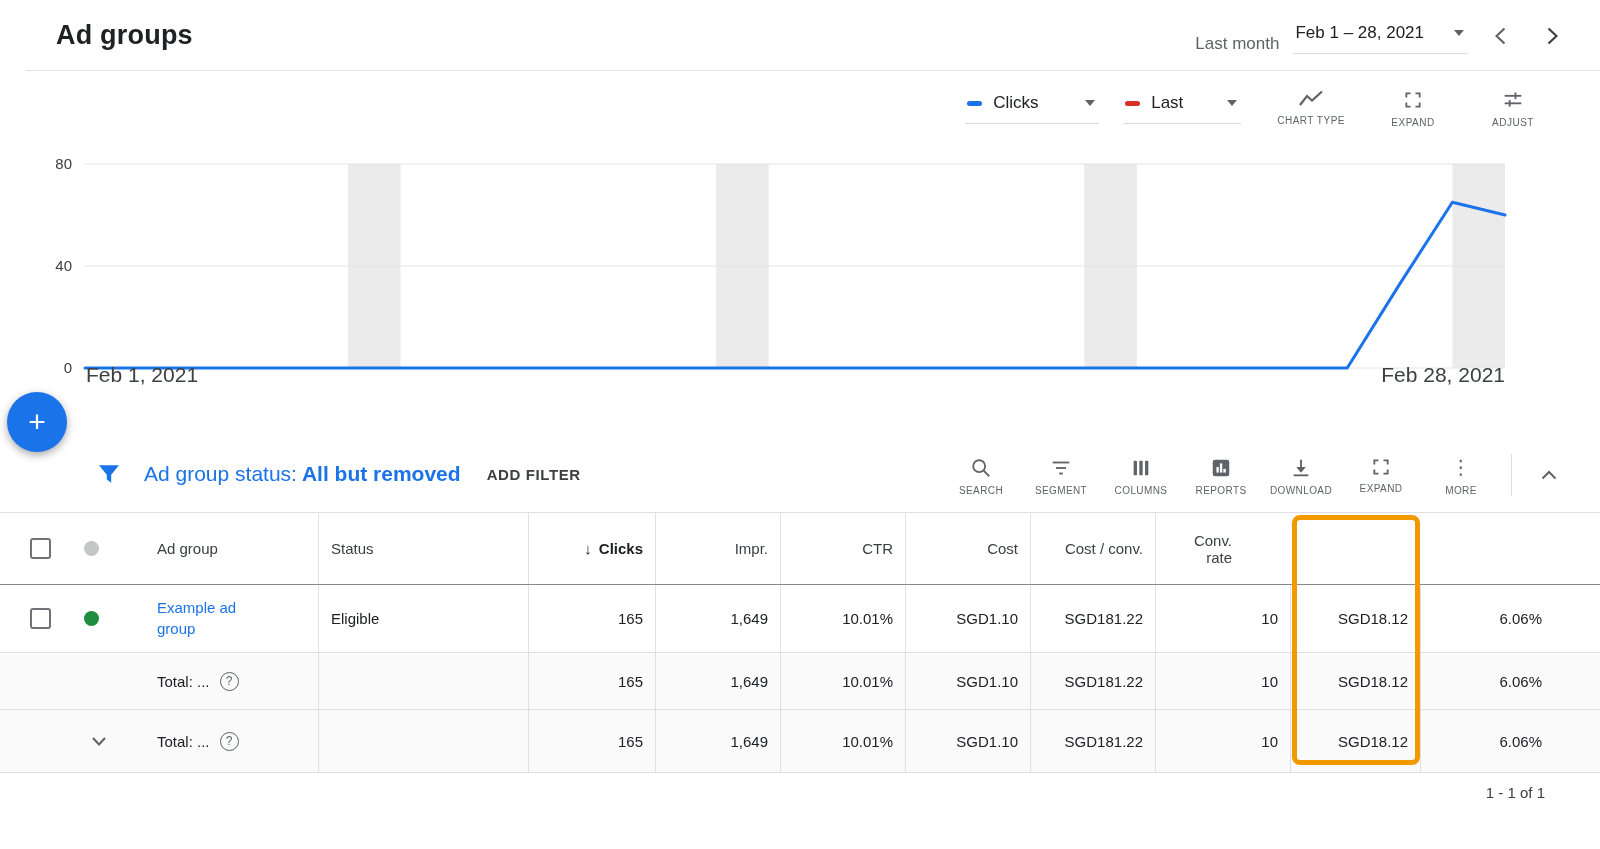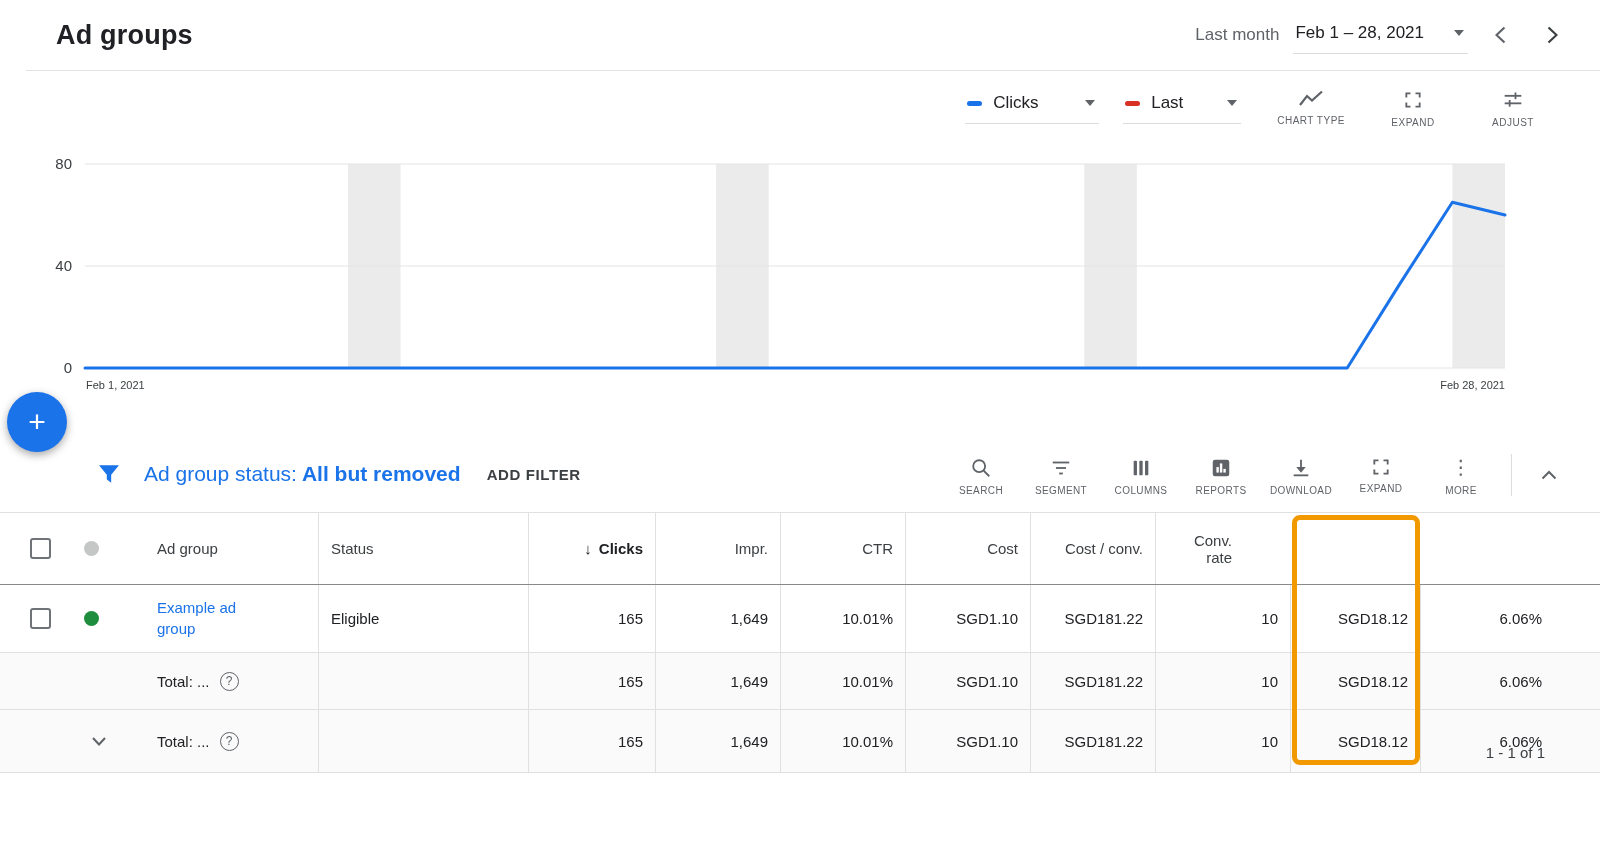--- a/index.html
+++ b/index.html
@@ -8,21 +8,21 @@
     --icon:#5f6368; --txt:#202124; --txt2:#3c4043; --line:#e0e0e0;
   }
   body{
     width:1600px; height:849px; position:relative; overflow:hidden;
     background:#fff; color:var(--txt);
     font-family:"Liberation Sans", sans-serif;
   }
   
   .topbar{ height:71px; border-bottom:1px solid #e3e3e3; display:flex; align-items:center; padding:16px 30px;margin-left:26px; }
   .topbar h1{ font-size:27px; font-weight:700; letter-spacing:.2px; }
-  .date-controls{ margin-left:auto; display:flex; align-items:center; }
+  .date-controls{ margin-left:auto; display:flex; align-items:flex-end; }
   .last-month{ color:var(--icon); font-size:17px; margin-right:14px; }
   .date-btn{ display:flex; align-items:center; font-size:17px; color:var(--txt);
     border-bottom:1px solid #dadce0; padding:6px 4px 10px 2px; cursor:pointer; }
   .date-btn .caret{ margin-left:30px; }
   .nav-chev{ width:36px; height:36px; display:flex; align-items:center; justify-content:center;
     background:none; border:none; cursor:pointer; }
   .nav-chev.left{ margin-left:14px; } .nav-chev.right{ margin-left:16px; }
   
   .chart-section{ position:relative; height:365px; }
   .chart-controls{ position:absolute; top:16px; right:55px; display:flex; align-items:flex-start; gap:24px; }
@@ -31,21 +31,21 @@
   .series-select.s1{ min-width:134px; } .series-select.s2{ min-width:118px; }
   .series-dash{ width:15px; height:5px; border-radius:2.5px; margin-right:11px; }
   .dash-blue{ background:var(--accent); } .dash-red{ background:var(--red); }
   .series-select .caret{ margin-left:auto; }
   .chart-btn{ display:flex; flex-direction:column; align-items:center; gap:7px;
     color:var(--icon); font-size:10px; letter-spacing:.5px; min-width:64px; padding-top:3px;
     background:none; border:none; cursor:pointer; font-family:inherit;margin-left:12px; }
   .plot{ position:absolute; left:85px; top:93px; width:1420px; height:204px; }
   .plot svg{ overflow:visible; display:block; }
   .ytick{ position:absolute; left:28px; width:44px; text-align:right; font-size:15px; color:var(--txt2); }
-  .xlabel{ position:absolute; top:308px; font-size:11px; color:var(--txt2); }
+  .xlabel{ position:absolute; top:292px; font-size:21px; color:var(--txt2); }
   .xlabel.start{ left:86px; } .xlabel.end{ right:95px; }
   
   .fab{ position:absolute; left:7px; top:392px; width:60px; height:60px; border-radius:50%;
     background:var(--accent); color:#fff; font-size:30px; line-height:1; display:flex; align-items:center;
     justify-content:center; border:none; box-shadow:0 3px 8px rgba(0,0,0,.35); cursor:pointer; z-index:10; }
   
   .filter-bar{ height:76px; display:flex; align-items:center; padding-left:98px; padding-right:30px; }
   .funnel-wrap{ margin-right:24px; display:flex; }
   .status-chip{ font-size:21px; color:var(--accent); cursor:pointer; white-space:nowrap; }
   .status-chip b{ font-weight:700; margin-left:5px; }
@@ -78,21 +78,21 @@
   .checkbox{ width:21px; height:21px; border:2px solid #6f7377; border-radius:3px; display:inline-block; cursor:pointer; }
   .dot{ width:15px; height:15px; border-radius:50%; display:inline-block; }
   .dot.gray{ background:#c4c7c5; } .dot.green{ background:var(--green); }
   .adgroup-link{ color:var(--accent); max-width:112px; line-height:1.35; cursor:pointer; }
   .total-label{ white-space:nowrap; }
   .help-circle{ width:19px; height:19px; border:1.5px solid var(--icon); border-radius:50%;
     color:var(--icon); font-size:12px; display:inline-flex; align-items:center; justify-content:center;
     margin-left:10px; cursor:pointer; flex:none; }
   .expander{ background:none; border:none; cursor:pointer; display:flex; padding:4px; margin-left:4px; }
   
-  .pagination{ position:absolute; top:744px; right:55px; font-size:15px; color:var(--txt2); }
+  .pagination{ position:absolute; top:784px; right:55px; font-size:15px; color:var(--txt2); }
   .highlight-box{ position:absolute; left:1292px; top:515px; width:128px; height:250px;
     border:5px solid var(--orange); border-radius:8px; z-index:6; pointer-events:none; }
   .ic{ display:block; }
 </style>
 </head>
 <body>
 
 <header class="topbar">
   <h1>Ad groups</h1>
   <div class="date-controls">

